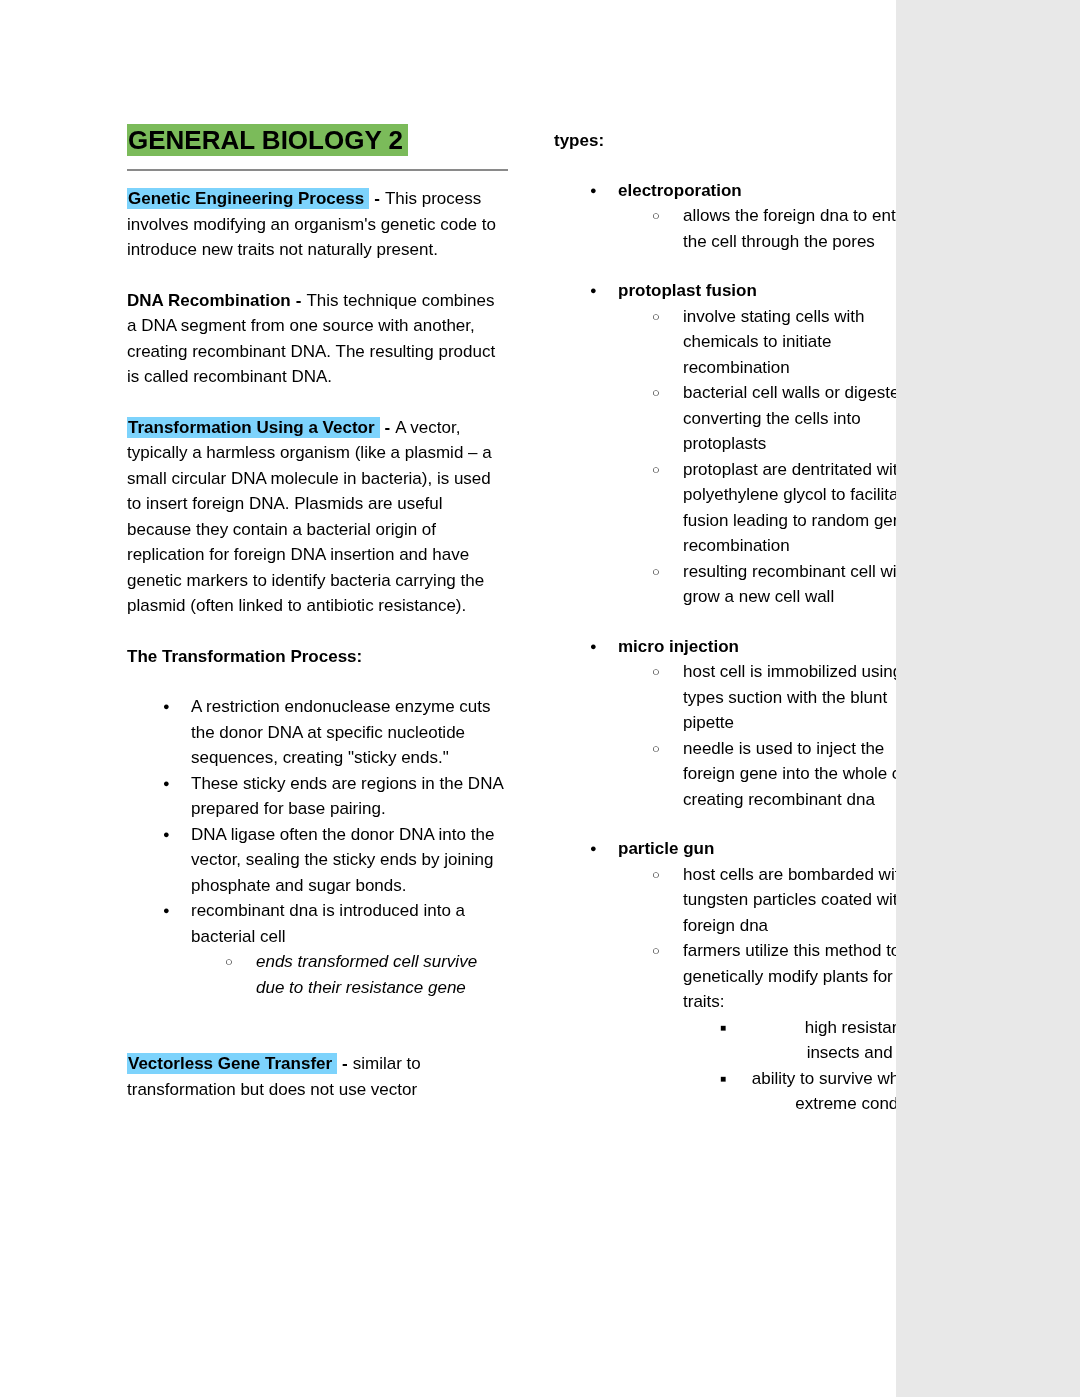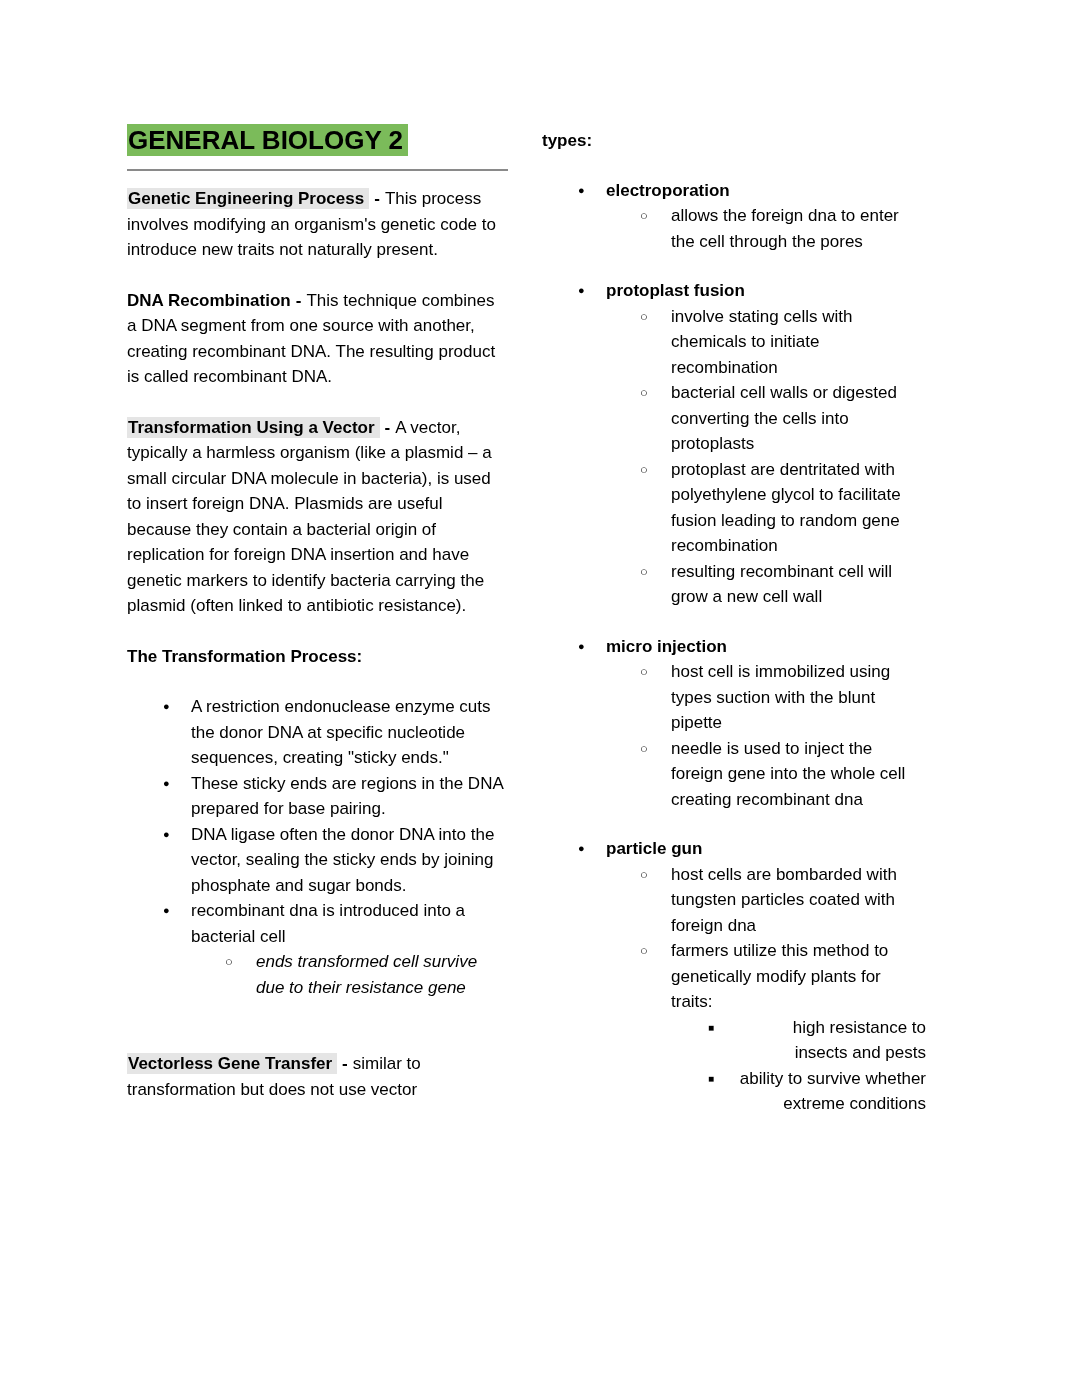--- a/index.html
+++ b/index.html
@@ -1,31 +1,31 @@
 <!DOCTYPE html>
 <html><head>
 <meta charset="utf-8">
 <style>
   html, body { margin: 0; padding: 0; background: #e8e8e8; }
   .page {
     position: relative;
-    width: 1080px;
+    width: 896px;
     height: 1397px;
     background: #ffffff;
     font-family: "Liberation Sans", sans-serif;
     color: #000000;
     overflow: hidden;
   }
   .col { position: absolute; font-size: 17px; line-height: 25.5px; }
   .col-left  { left: 127px; top: 124px; width: 381px; }
-  .col-right { left: 542px; top: 128px; width: 384px; }
+  .col-right { left: 554px; top: 128px; width: 384px; }
 
   h1.title { font-size: 26px; line-height: 32px; margin: 0; font-weight: 700; }
   .hl-green { background: #7bbb5a; padding: 1px 5px 1px 1px; }
-  .hl-pink  { background: #e5e5e5; padding: 1px 5px 1px 1px; }
+  .hl-pink  { background: #7dd3fc; padding: 1px 5px 1px 1px; }
 
   hr.rule { border: none; border-top: 2px solid #8a8a8a; margin: 13px 0 0 0; }
 
   p.para { margin: 25px 0 0 0; }
   p.para-first { margin-top: 15px; }
   p.vectorless { margin-top: 51px; }
 
   .bold { font-weight: 700; margin-top: 24px; }
   .italic { font-style: italic; }
   .term { font-weight: 700; }

